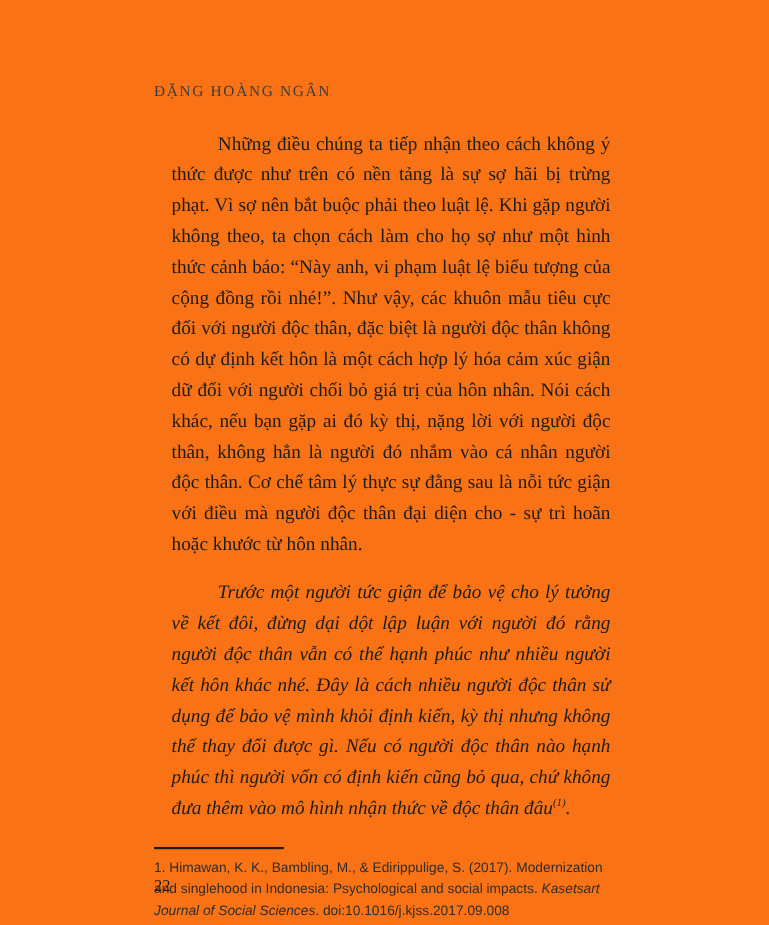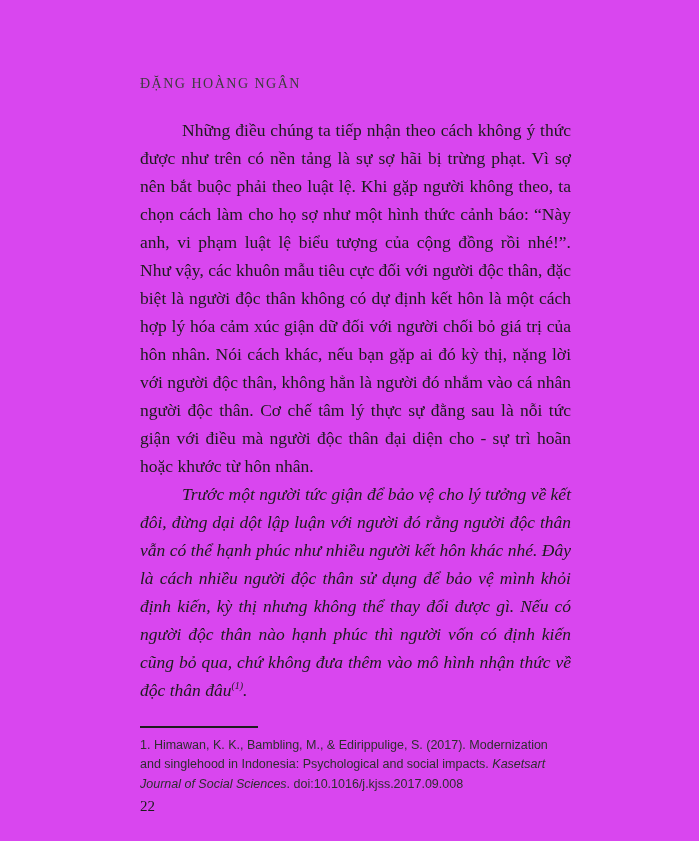--- a/index.html
+++ b/index.html
@@ -4,36 +4,36 @@
 <style>
   html, body {
     margin: 0;
     padding: 0;
     background: #ffffff;
   }
   .page {
     position: relative;
     width: 699px;
     height: 841px;
-    background: #d946ef;
+    background: #f97316;
     box-sizing: border-box;
     padding: 76px 128px 0 140px;
     font-family: "Liberation Serif", "DejaVu Serif", serif;
     color: #1c1c1c;
     overflow: hidden;
   }
   .running-header {
     font-size: 14px;
     letter-spacing: 1.5px;
     color: #3d3d3d;
     margin-bottom: 24px;
     font-weight: 400;
   }
   .body-text p {
-    margin: 0;
+    margin: 16px;
     font-size: 17.5px;
     line-height: 1.60;
     text-align: justify;
     text-indent: 42px;
     color: #1c1c1c;
   }
   .body-text p + p {
     margin-top: 0;
     font-style: italic;
   }

